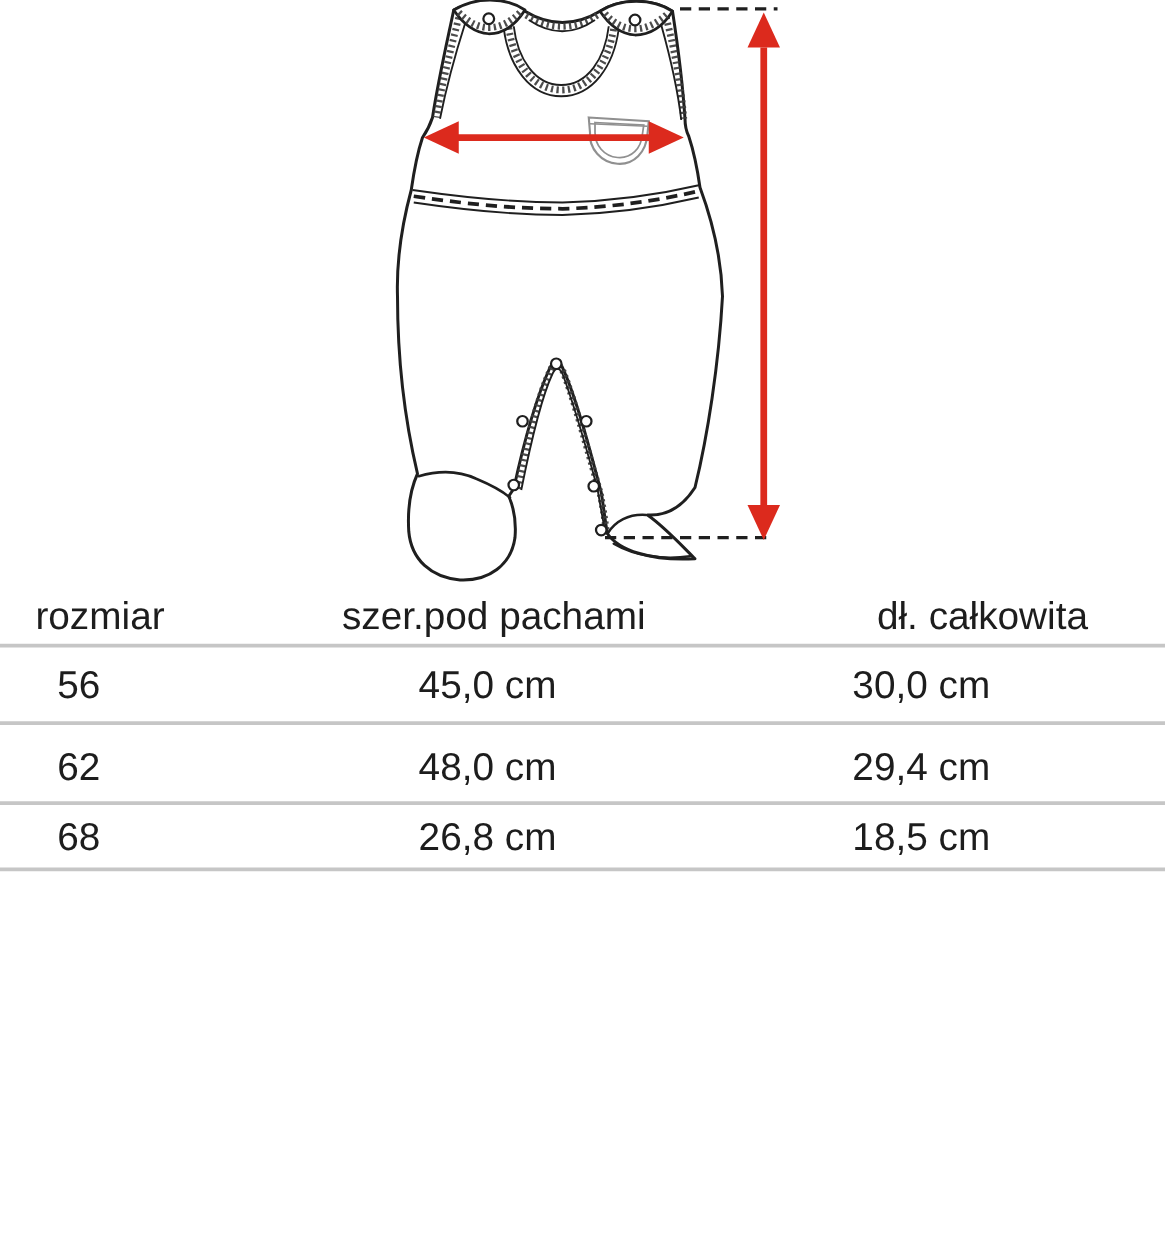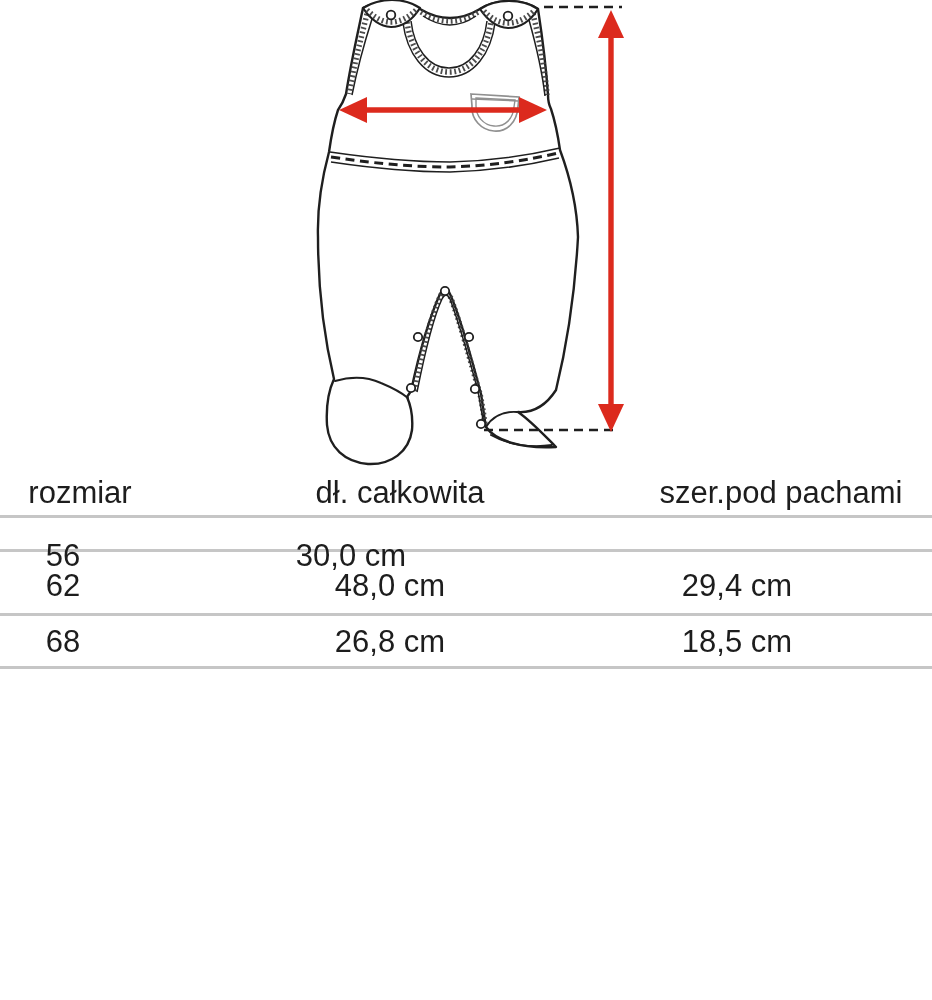--- a/index.html
+++ b/index.html
@@ -25,21 +25,21 @@
   .stitch{fill:none;stroke:var(--ink);stroke-width:3;stroke-dasharray:9 5.5;}
   .dashref{fill:none;stroke:var(--ink);stroke-width:2.6;stroke-dasharray:9 6;}
   .pocket-o{fill:#ffffff;stroke:var(--pocket-gray);stroke-width:1.7;}
   .pocket-i{fill:none;stroke:var(--pocket-gray);stroke-width:1.4;}
   .red{fill:var(--arrow-red);stroke:none;}
 
   
   .size-table{position:absolute;top:470px;left:0;width:932px;font-size:31px;line-height:1;}
   .trow{display:grid;grid-template-columns:160px 470px 302px;align-items:center;box-sizing:border-box;}
   .trow.header{height:48px;border-bottom:3px solid var(--table-line);}
-  .trow.r0{height:34px;border-bottom:3px solid var(--table-line);padding-top:22px;}
+  .trow.r0{height:62px;border-bottom:3px solid var(--table-line);padding-top:0;}
   .trow.r1{height:64px;border-bottom:3px solid var(--table-line);padding-top:6px;}
   .trow.r2{height:53px;border-bottom:3px solid var(--table-line);}
   .cell{text-align:center;white-space:nowrap;}
   .header .c0{}
   .header .c1{padding-left:10px;}
   .r0 .c0,.r1 .c0,.r2 .c0{padding-right:34px;}
   .r0 .c1,.r1 .c1,.r2 .c1{padding-right:10px;}
   .r0 .c2,.r1 .c2,.r2 .c2{padding-right:88px;}
 </style>
 </head>
@@ -114,25 +114,26 @@
     <g class="red">
       <path d="M608.3,38 H613.7 V404 H608.3 Z"></path>
       <path d="M611,10 L598,38 L624,38 Z"></path>
       <path d="M611,432 L598,404 L624,404 Z"></path>
     </g>
   </svg>
 
   <div class="size-table">
     <div class="trow header">
       <div class="cell c0">rozmiar</div>
+      <div class="cell c2">szer.pod pachami</div>
       <div class="cell c1">dł. całkowita</div>
-      <div class="cell c2">szer.pod pachami</div>
     </div>
     <div class="trow r0">
       <div class="cell c0">56</div>
+      <div class="cell c1">45,0 cm</div>
       <div class="cell c2">30,0 cm</div>
     </div>
     <div class="trow r1">
       <div class="cell c0">62</div>
       <div class="cell c1">48,0 cm</div>
       <div class="cell c2">29,4 cm</div>
     </div>
     <div class="trow r2">
       <div class="cell c0">68</div>
       <div class="cell c1">26,8 cm</div>

